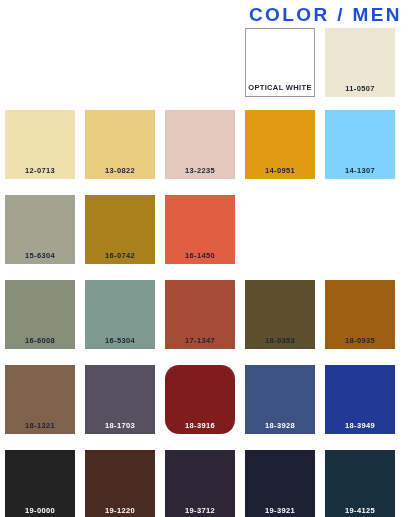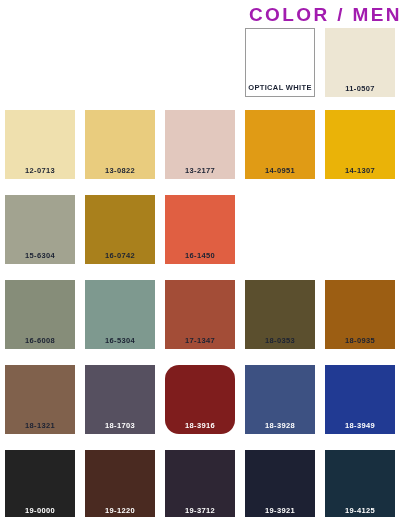--- a/index.html
+++ b/index.html
@@ -31,21 +31,21 @@
     display: flex;
     align-items: center;
     justify-content: flex-end;
     padding-right: 6px;
     box-sizing: border-box;
   }
   .page-title {
     font-size: 19px;
     font-weight: bold;
     letter-spacing: 2.4px;
-    color: #a21caf;
+    color: #1d4ed8;
     line-height: 1;
     white-space: nowrap;
   }
 
   
   .grid {
     position: absolute;
     top: 28px;
     left: 0;
     width: 408px;
@@ -123,30 +123,30 @@
             <div class="swatch-code code-dark">12-0713</div>
           </div>
         </div>
         <div class="cell">
           <div class="swatch" style="background: rgb(233, 204, 126);">
             <div class="swatch-code code-dark">13-0822</div>
           </div>
         </div>
         <div class="cell">
           <div class="swatch" style="background: rgb(226, 200, 190);">
-            <div class="swatch-code code-dark">13-2177</div>
+            <div class="swatch-code code-dark">13-2235</div>
           </div>
         </div>
         <div class="cell">
           <div class="swatch" style="background: rgb(224, 155, 21);">
             <div class="swatch-code code-dark">14-0951</div>
           </div>
         </div>
         <div class="cell">
-          <div class="swatch" style="background: #eab308;">
+          <div class="swatch" style="background: #7dd3fc;">
             <div class="swatch-code code-dark">14-1307</div>
           </div>
         </div>
       </div>
       <div class="swatch-row">
         <div class="cell">
           <div class="swatch" style="background: rgb(162, 163, 144);">
             <div class="swatch-code code-dark">15-6304</div>
           </div>
         </div>

